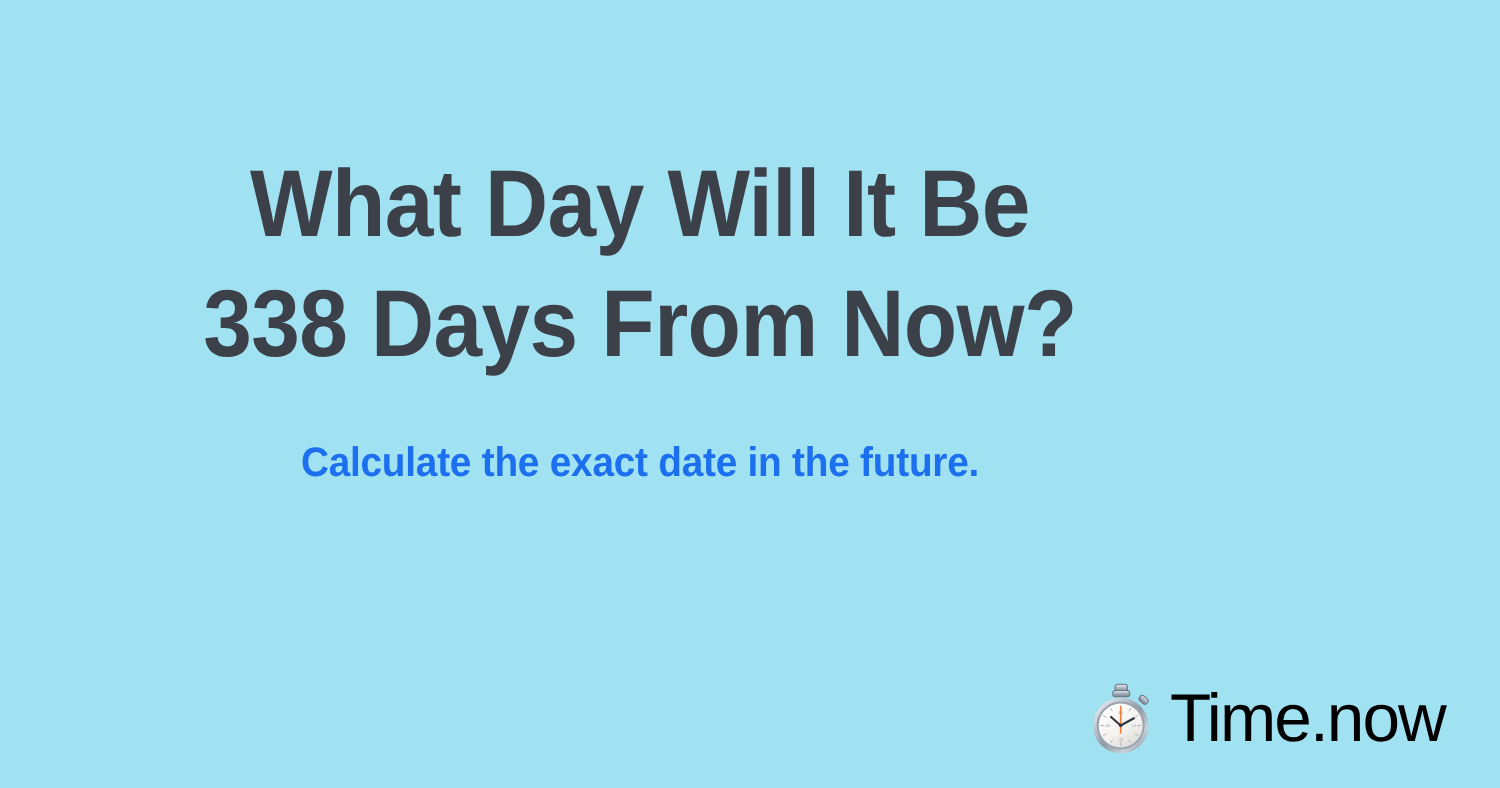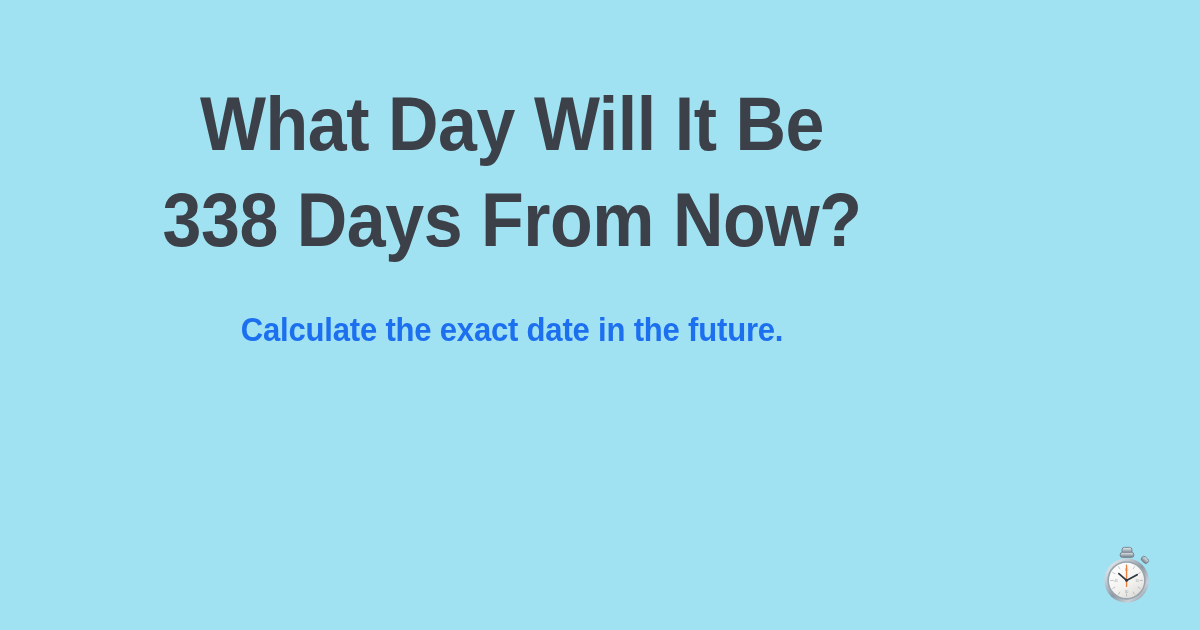--- a/index.html
+++ b/index.html
@@ -20,21 +20,21 @@
     box-sizing: border-box;
     overflow: hidden;
   }
 
   
   .hero {
     position: absolute;
     left: 0;
     top: 0;
     width: 1024px;
-    padding-top: 76px;
+    padding-top: 116px;
     text-align: center;
   }
 
   .headline {
     margin: 0;
     color: #3c4149;
     font-family: "Liberation Sans Narrow", "Liberation Sans", "DejaVu Sans Condensed", "DejaVu Sans", sans-serif;
     font-weight: 700;
     font-size: 76px;
     line-height: 96px;
@@ -154,15 +154,16 @@
         <text x="20.0" y="39.4">45</text>
       </g>
 
       <line x1="31.5" y1="38" x2="31.5" y2="21.6" stroke="#ef7d3b" stroke-width="1.5" stroke-linecap="round"></line>
       <line x1="31.5" y1="38" x2="31.5" y2="44.6" stroke="#ef7d3b" stroke-width="1.5" stroke-linecap="round"></line>
 
       <line x1="31.5" y1="38" x2="43.2" y2="31.6" stroke="#2f3640" stroke-width="1.9" stroke-linecap="round"></line>
       <line x1="31.5" y1="38" x2="23.0" y2="30.4" stroke="#2f3640" stroke-width="1.9" stroke-linecap="round"></line>
       <circle cx="31.5" cy="38" r="1.5" fill="#2f3640"></circle>
     </svg>
+    <span class="brand-name">Time.now</span>
   </div>
 
 </div>
 
 </body></html>

